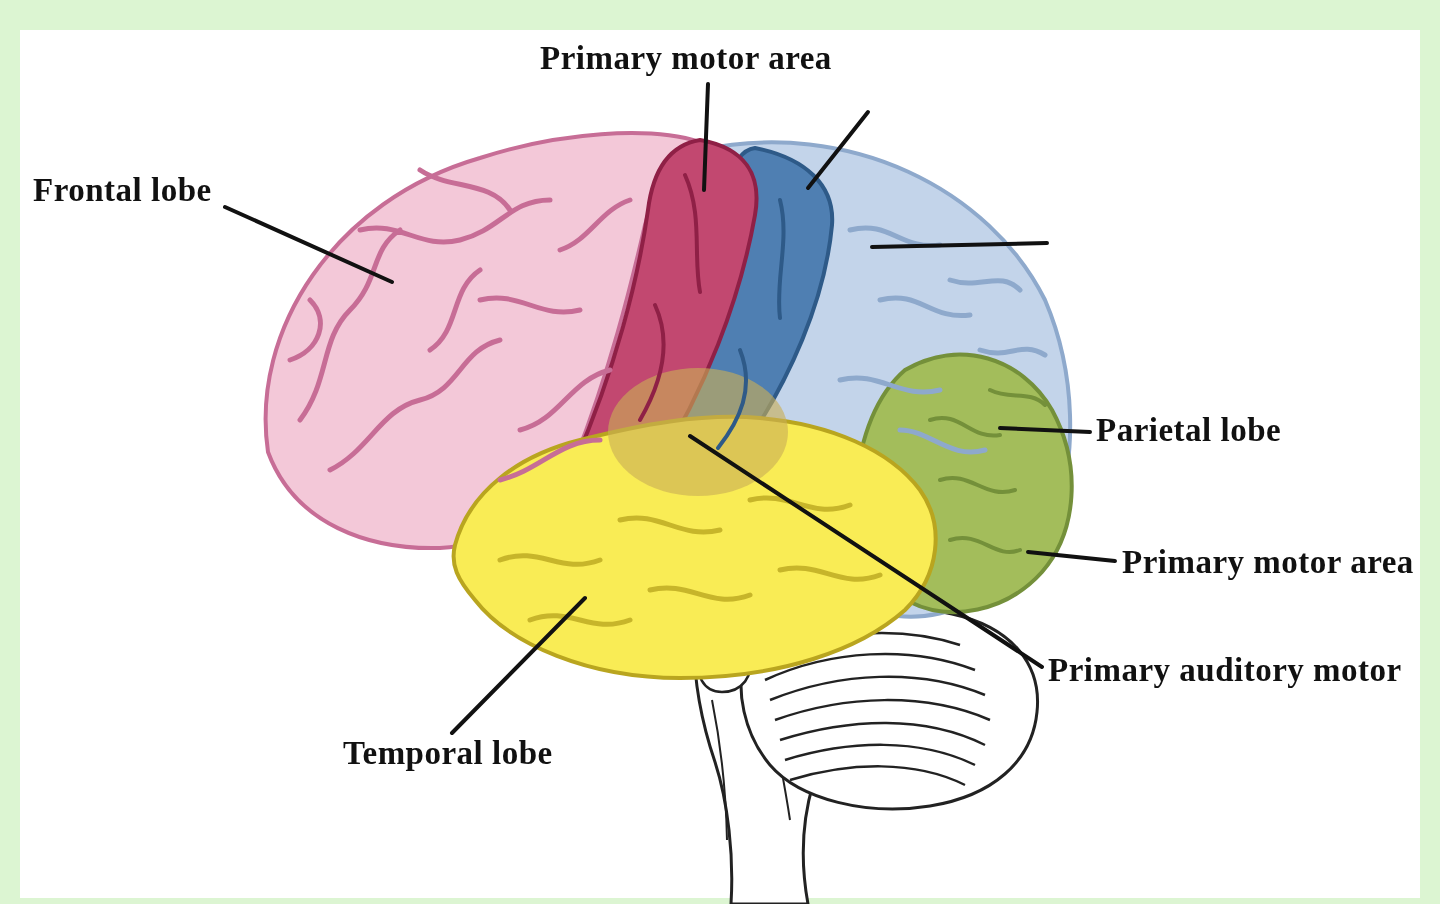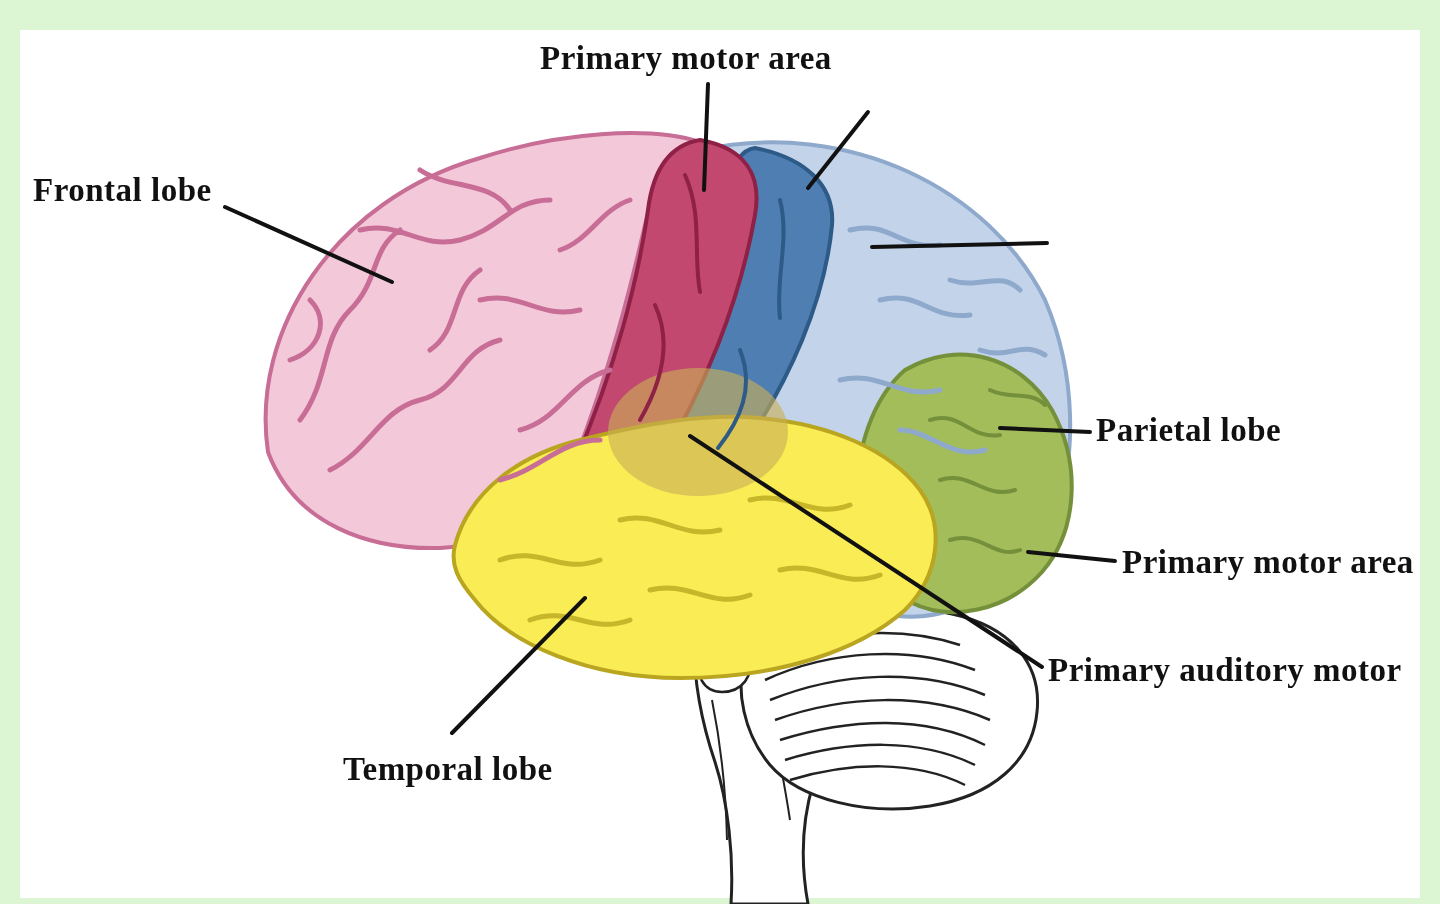--- a/index.html
+++ b/index.html
@@ -132,14 +132,14 @@
 
   <div class="label italic" style="left:33px; top:172px;">Frontal lobe</div>
 
 
   <div class="label italic" style="left:1096px; top:412px;">Parietal lobe</div>
 
   <div class="label" style="left:1122px; top:544px;">Primary motor area</div>
 
   <div class="label" style="left:1048px; top:652px;">Primary auditory motor</div>
 
-  <div class="label italic" style="left:343px; top:735px;margin-top:16px;">Temporal lobe</div>
+  <div class="label italic" style="left:343px; top:735px;">Temporal lobe</div>
 </div>
 
 </body></html>

